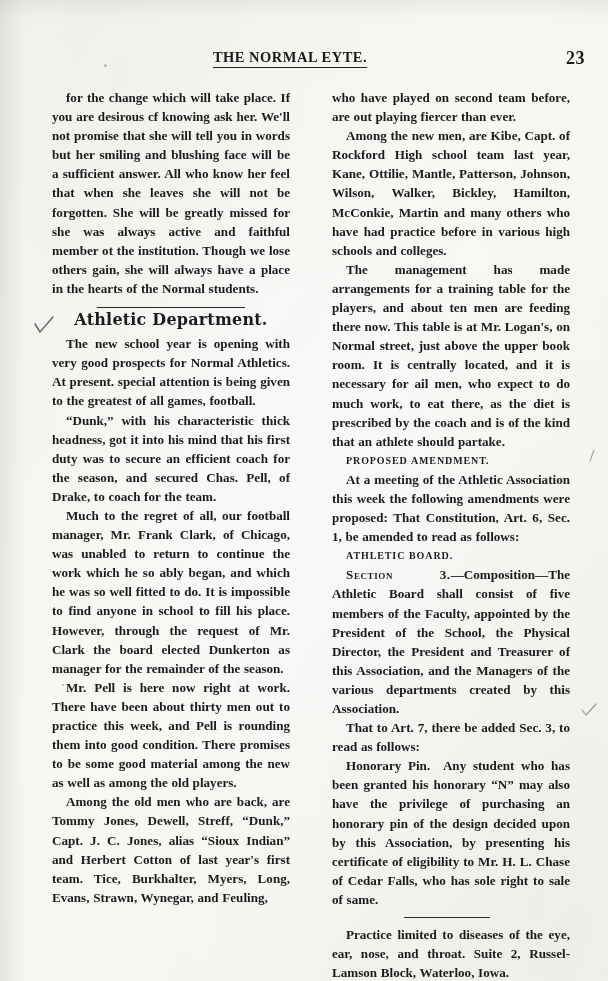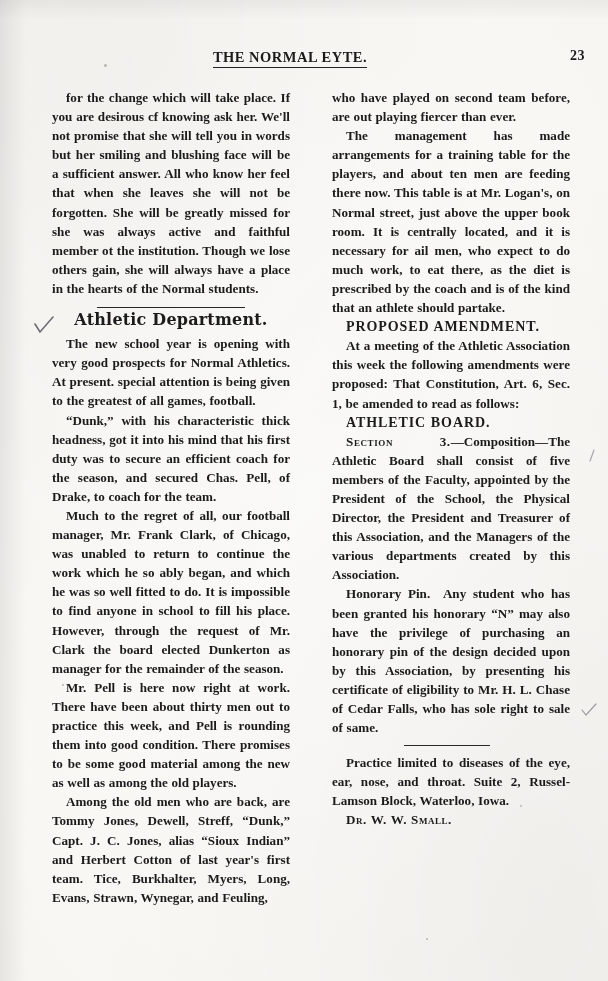--- a/index.html
+++ b/index.html
@@ -44,21 +44,21 @@
     border-bottom: 1.7px solid #222;
     padding-bottom: 1px;
     font-weight: bold;
     font-size: 14.5px;
     letter-spacing: 0.5px;
   }
   .folio {
     position: absolute;
     right: 23px;
     top: 0px;
-    font-size: 14px;
+    font-size: 18px;
     font-weight: bold;
     letter-spacing: 0.5px;
   }
 
   
   .col {
     position: absolute;
     top: 88px;
     width: 238px;
     font-size: 13.1px;
@@ -91,21 +91,21 @@
     letter-spacing: 0.2px;
     margin: 1px 0 5px 0;
     font-style: normal;
     
     transform: scaleX(0.97);
   }
 
   .center-head {
     text-align: center;
     text-indent: 0;
-    font-size: 14px;
+    font-size: 10px;
     letter-spacing: 0.9px;
     margin: 7px 0 2px 0;
     font-variant: small-caps;
     text-transform: uppercase;
   }
   .sc-lead {
     font-variant: small-caps;
     letter-spacing: 0.6px;
   }
 
@@ -206,30 +206,32 @@
     <p>Much to the regret of all, our football manager, Mr. Frank Clark, of Chicago, was unabled to return to continue the work which he so ably began, and which he was so well fitted to do. It is impossible to find anyone in school to fill his place. However, through the request of Mr. Clark the board elected Dunkerton as manager for the remainder of the season.</p>
     <p>Mr. Pell is here now right at work. There have been about thirty men out to practice this week, and Pell is rounding them into good condition. There promises to be some good material among the new as well as among the old players.</p>
     <p>Among the old men who are back, are Tommy Jones, Dewell, Streff, “Dunk,” Capt. J. C. Jones, alias “Sioux Indian” and Herbert Cotton of last year's first team. Tice, Burkhalter, Myers, Long, Evans, Strawn, Wynegar, and Feuling,</p>
 
   </div>
 
   <div class="col col-right">
 
     <p class="noindent">who have played on second team before, are out playing fiercer than ever.</p>
 
+    <p>Among the new men, are Kibe, Capt. of Rockford High school team last year, Kane, Ottilie, Mantle, Patterson, Johnson, Wilson, Walker, Bickley, Hamilton, McConkie, Martin and many others who have had practice before in various high schools and colleges.</p>
     <p>The management has made arrangements for a training table for the players, and about ten men are feeding there now. This table is at Mr. Logan's, on Normal street, just above the upper book room. It is centrally located, and it is necessary for ail men, who expect to do much work, to eat there, as the diet is prescribed by the coach and is of the kind that an athlete should partake.</p>
 
     <p class="center-head">PROPOSED AMENDMENT.</p>
 
     <p>At a meeting of the Athletic Association this week the following amendments were proposed: That Constitution, Art. 6, Sec. 1, be amended to read as follows:</p>
 
     <p class="center-head">ATHLETIC BOARD.</p>
 
     <p><span class="sc-lead">Section 3.</span><span>—Composition—The Athletic Board shall consist of five members of the Faculty, appointed by the President of the School, the Physical Director, the President and Treasurer of this Association, and the Managers of the various departments created by this Association.</span></p>
 
+    <p>That to Art. 7, there be added Sec. 3, to read as follows:</p>
 
     <p><span>Honorary Pin.</span>&nbsp; <span>Any student who has been granted his honorary “N” may also have the privilege of purchasing an honorary pin of the design decided upon by this Association, by presenting his certificate of eligibility to Mr. H. L. Chase of Cedar Falls, who has sole right to sale of same.</span></p>
 
     <div class="short-rule left-rule"></div>
 
     <p>Practice limited to diseases of the eye, ear, nose, and throat. Suite 2, Russel-Lamson Block, Waterloo, Iowa.</p>
 
     <p class="signature">Dr. W. W. Small.</p>
 
   </div>

